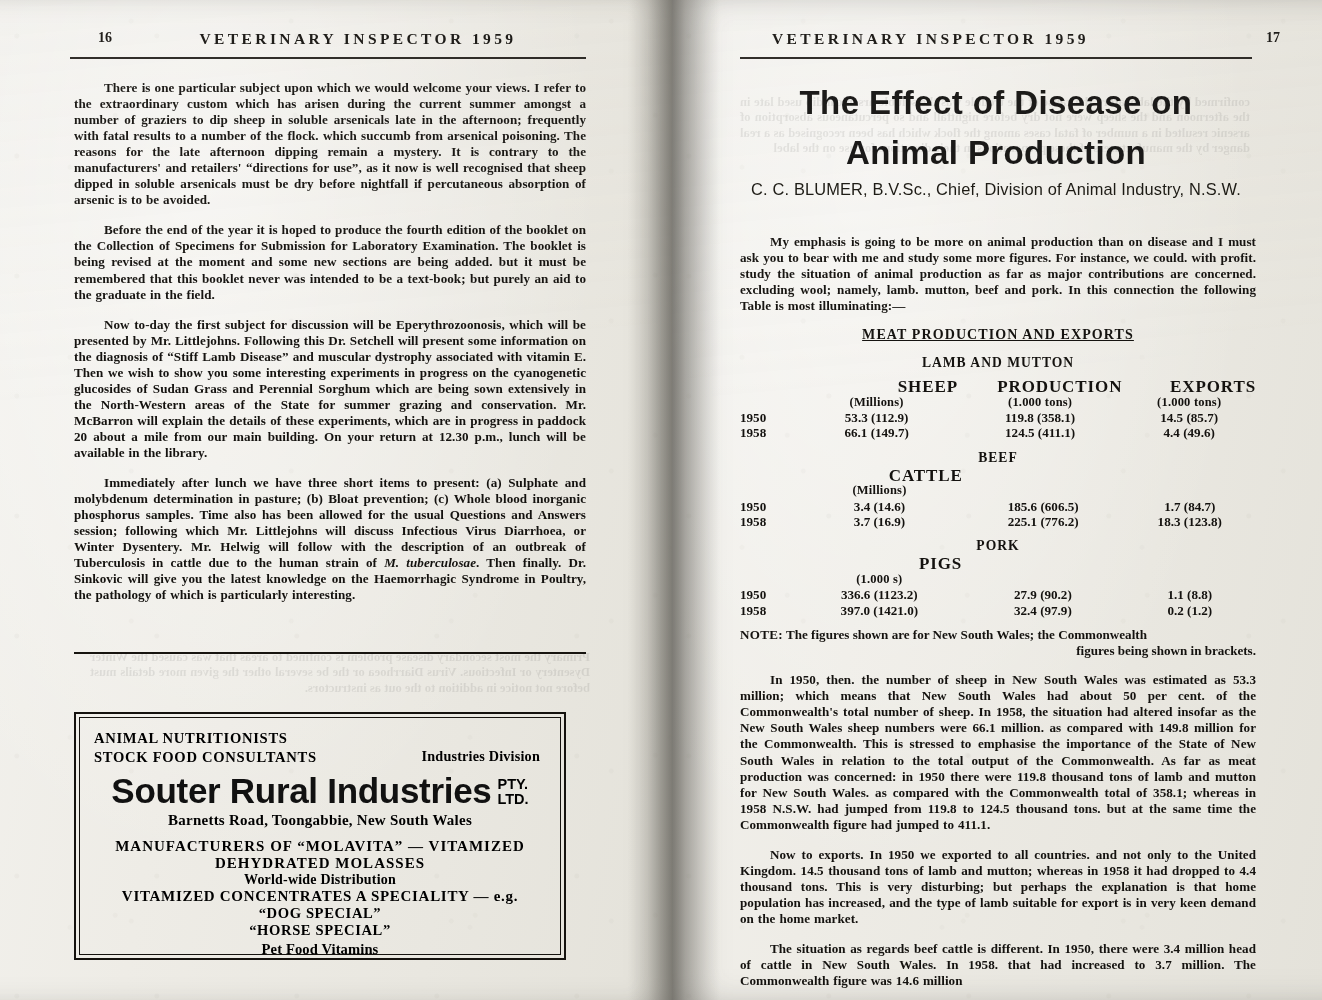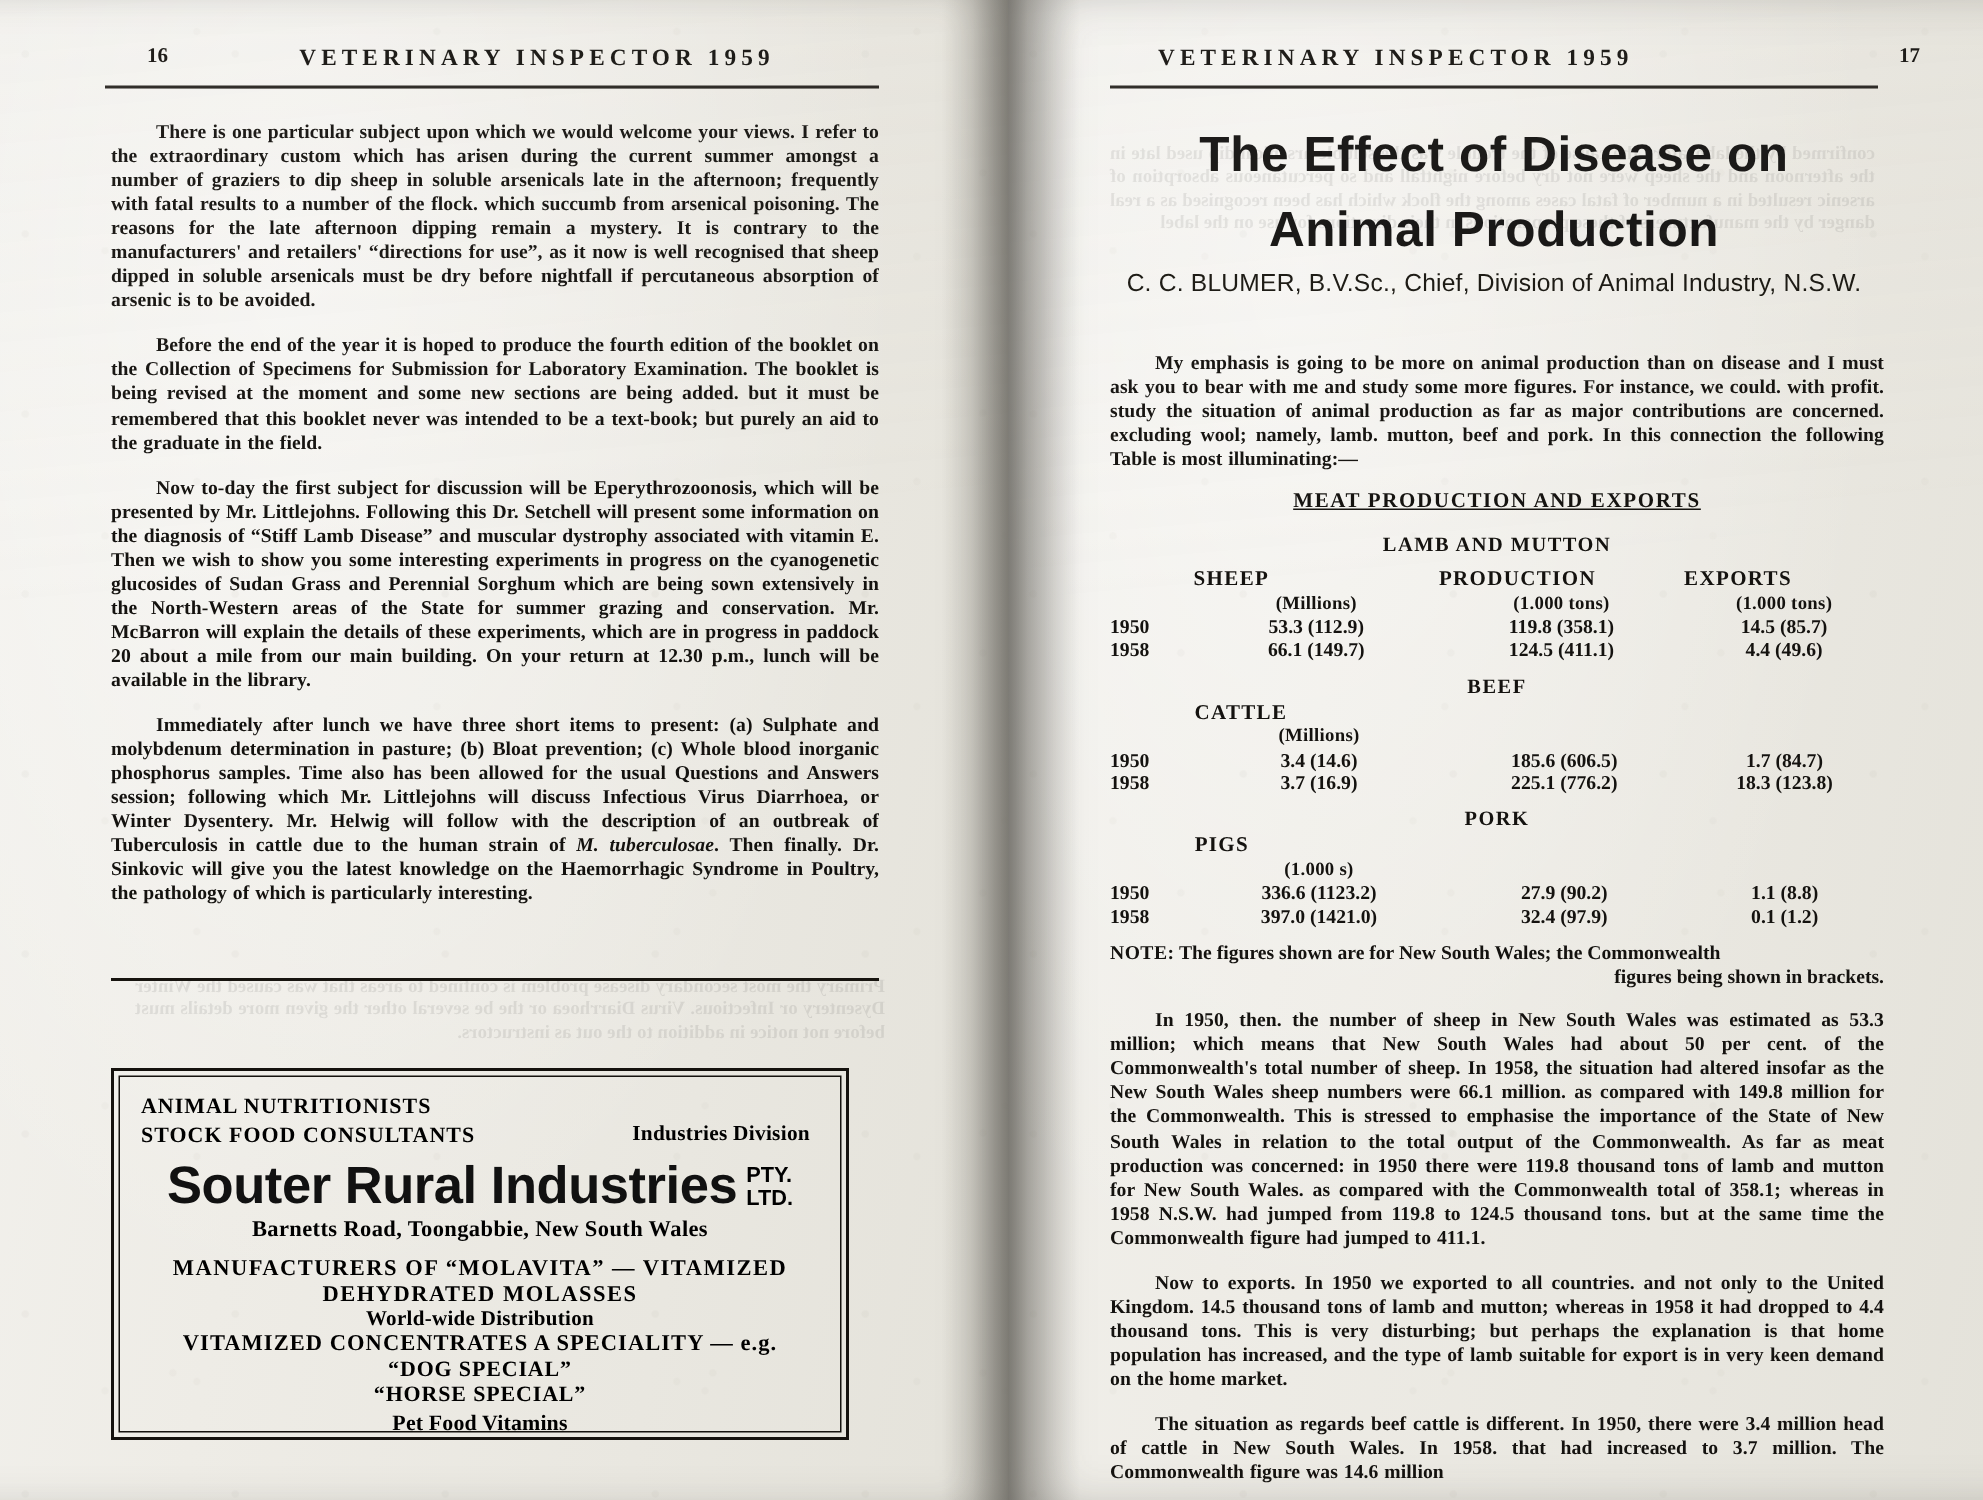--- a/index.html
+++ b/index.html
@@ -129,21 +129,21 @@
   table.meat{
     border-collapse:collapse;width:100%;
     font-weight:bold;font-size:13.1px;line-height:15.4px;
     color:#14120f;
   }
   table.meat td, table.meat th{padding:0;border:0;font-weight:bold;}
   td.yr{width:58px;text-align:left;padding-left:4px;}
   td.c1{width:172px;text-align:center;}
   td.c2{width:168px;text-align:center;}
   td.c3{width:138px;text-align:center;}
-  th.c1,th.c2,th.c3{text-align:left;letter-spacing:.9px;font-size:14px;}
+  th.c1,th.c2,th.c3{text-align:right;letter-spacing:.9px;font-size:17px;}
   .unit{font-weight:bold;font-size:12.5px;letter-spacing:.2px;}
   .note{
     font-size:13.1px;line-height:15.6px;font-weight:bold;
     text-indent:0;margin:9px 0 14px 0;
   }
   .note .lbl{letter-spacing:.3px;}
   .note .ind{display:block;padding-left:42px;text-align:right;}
 
   
   .ad-rule{
@@ -355,21 +355,21 @@
           <tr>
             <td class="yr">1950</td>
             <td class="c1">336.6  (1123.2)</td>
             <td class="c2">27.9  (90.2)</td>
             <td class="c3">1.1  (8.8)</td>
           </tr>
           <tr>
             <td class="yr">1958</td>
             <td class="c1">397.0  (1421.0)</td>
             <td class="c2">32.4  (97.9)</td>
-            <td class="c3">0.1  (1.2)</td>
+            <td class="c3">0.2  (1.2)</td>
           </tr>
         </tbody>
           </table>
       </div>
 
       <p class="note"><span class="lbl">NOTE:</span> <span>The figures shown are for New South Wales; the Commonwealth</span><span class="ind">figures being shown in brackets.</span></p>
 
       <p class="para">In 1950, then. the number of sheep in New South Wales was estimated as 53.3 million; which means that New South Wales had about 50 per cent. of the Commonwealth's total number of sheep. In 1958, the situation had altered insofar as the New South Wales sheep numbers were 66.1 million. as compared with 149.8 million for the Commonwealth. This is stressed to emphasise the importance of the State of New South Wales in relation to the total output of the Commonwealth. As far as meat production was concerned: in 1950 there were 119.8 thousand tons of lamb and mutton for New South Wales. as compared with the Commonwealth total of 358.1; whereas in 1958 N.S.W. had jumped from 119.8 to 124.5 thousand tons. but at the same time the Commonwealth figure had jumped to 411.1.</p>
       <p class="para">Now to exports. In 1950 we exported to all countries. and not only to the United Kingdom. 14.5 thousand tons of lamb and mutton; whereas in 1958 it had dropped to 4.4 thousand tons. This is very disturbing; but perhaps the explanation is that home population has increased, and the type of lamb suitable for export is in very keen demand on the home market.</p>
       <p class="para" style="margin-bottom:0">The situation as regards beef cattle is different. In 1950, there were 3.4 million head of cattle in New South Wales. In 1958. that had increased to 3.7 million. The Commonwealth figure was 14.6 million</p>

